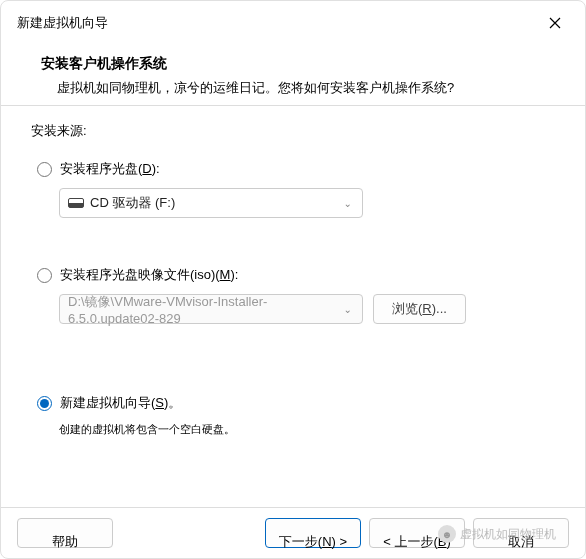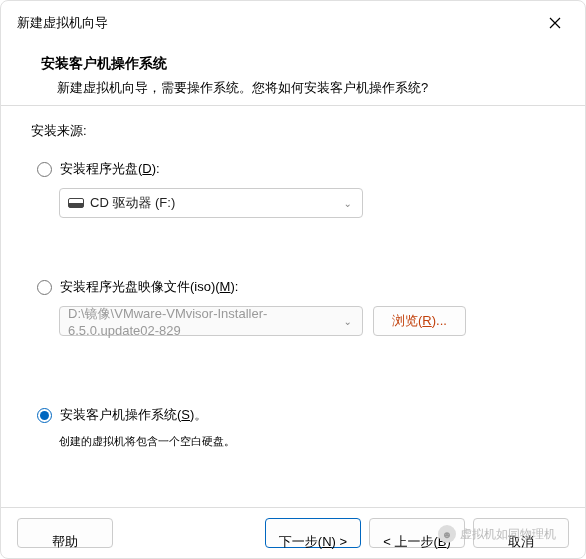--- a/index.html
+++ b/index.html
@@ -113,21 +113,21 @@
       background: linear-gradient(#fff 50%, #444 50%);
       margin-right: 6px;
       vertical-align: middle;
     }
     .browse-btn {
       border: 1px solid #ccc;
       background: #fdfdfd;
       border-radius: 4px;
       padding: 5px 18px;
       font-size: 13px;
-      color: #c2410c;
+      color: #404040;
       height: 30px;
     }
     .option-group.later {
       margin-top: 70px;
     }
     .option-desc {
       padding-left: 28px;
       font-size: 11px;
       margin-top: 8px;
     }
@@ -182,21 +182,21 @@
     <span>新建虚拟机向导</span>
     <div class="close-btn">
       <svg width="12" height="12" viewBox="0 0 12 12">
           <path d="M1 1 L11 11 M11 1 L1 11" stroke="#000" stroke-width="1.2"></path>
         </svg>
     </div>
   </div>
 
   <div class="header">
     <div class="header-title">安装客户机操作系统</div>
-    <div class="header-subtitle">新建虚拟机向导，需要操作系统。您将如何安装客户机操作系统?</div>
+    <div class="header-subtitle">虚拟机如同物理机，凉兮的运维日记。您将如何安装客户机操作系统?</div>
   </div>
 
   <div class="content">
     <div class="source-label">安装来源:</div>
 
     <div class="option-group">
       <div class="option-row">
         <input type="radio" name="src" style="">
         <label>
           <span>安装程序光盘(</span><span class="underline-key">D</span><span>):</span>
@@ -204,21 +204,21 @@
       </div>
       <div class="option-sub">
         <div class="dropdown">
           <span class="cd-icon"></span>
           <span>CD 驱动器 (F:)</span>
           <span class="chev">⌄</span>
         </div>
       </div>
     </div>
 
-    <div class="option-group" style="margin-top:60px;">
+    <div class="option-group" style="margin-top:48px;">
       <div class="option-row">
         <input type="radio" name="src" style="">
         <label>
           <span>安装程序光盘映像文件(iso)(</span><span class="underline-key">M</span><span>):</span>
         </label>
       </div>
       <div class="option-sub">
         <div class="dropdown disabled">
           <span>D:\镜像\VMware-VMvisor-Installer-6.5.0.update02-829</span>
           <span class="chev">⌄</span>
@@ -226,21 +226,21 @@
         <button class="browse-btn" disabled="">
           <span>浏览(</span><span class="underline-key">R</span><span>)...</span>
         </button>
       </div>
     </div>
 
     <div class="option-group later">
       <div class="option-row">
         <input type="radio" name="src" checked="" style="">
         <label>
-          <span>安装客户机操作系统(</span><span class="underline-key">S</span><span>)。</span>
+          <span>新建虚拟机向导(</span><span class="underline-key">S</span><span>)。</span>
         </label>
       </div>
       <div class="option-desc">创建的虚拟机将包含一个空白硬盘。</div>
     </div>
   </div>
 
   <div class="footer">
     <button class="btn">帮助</button>
     <div class="footer-spacer"></div>
     <button class="btn primary">

